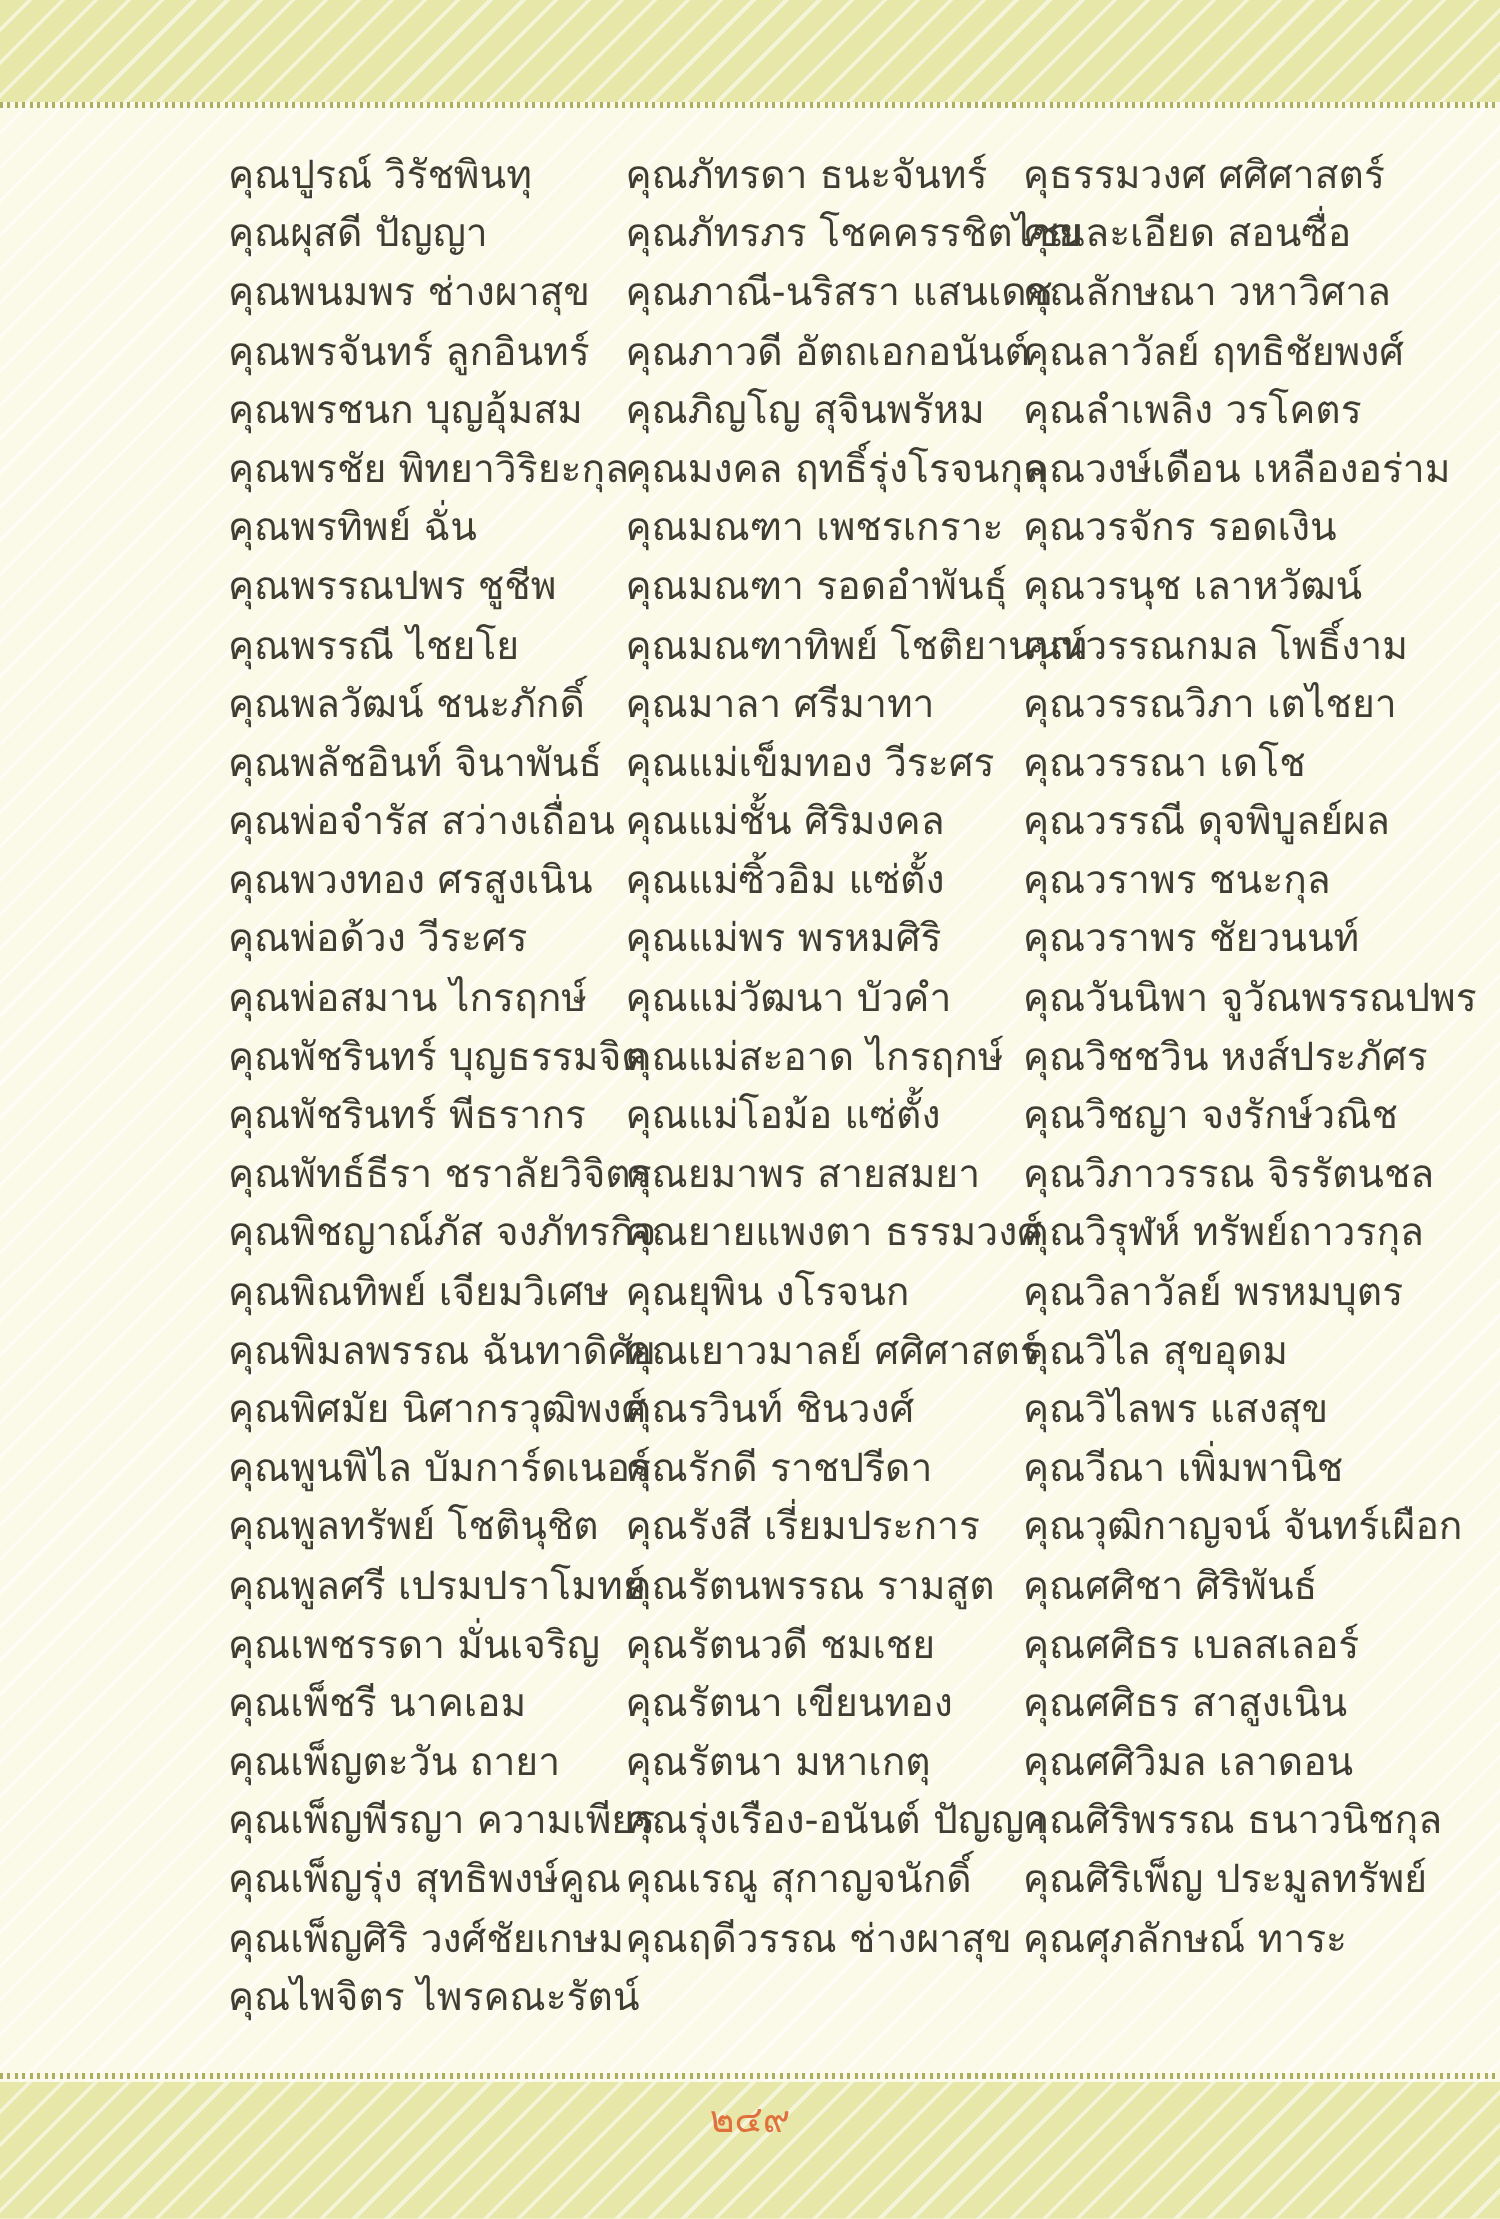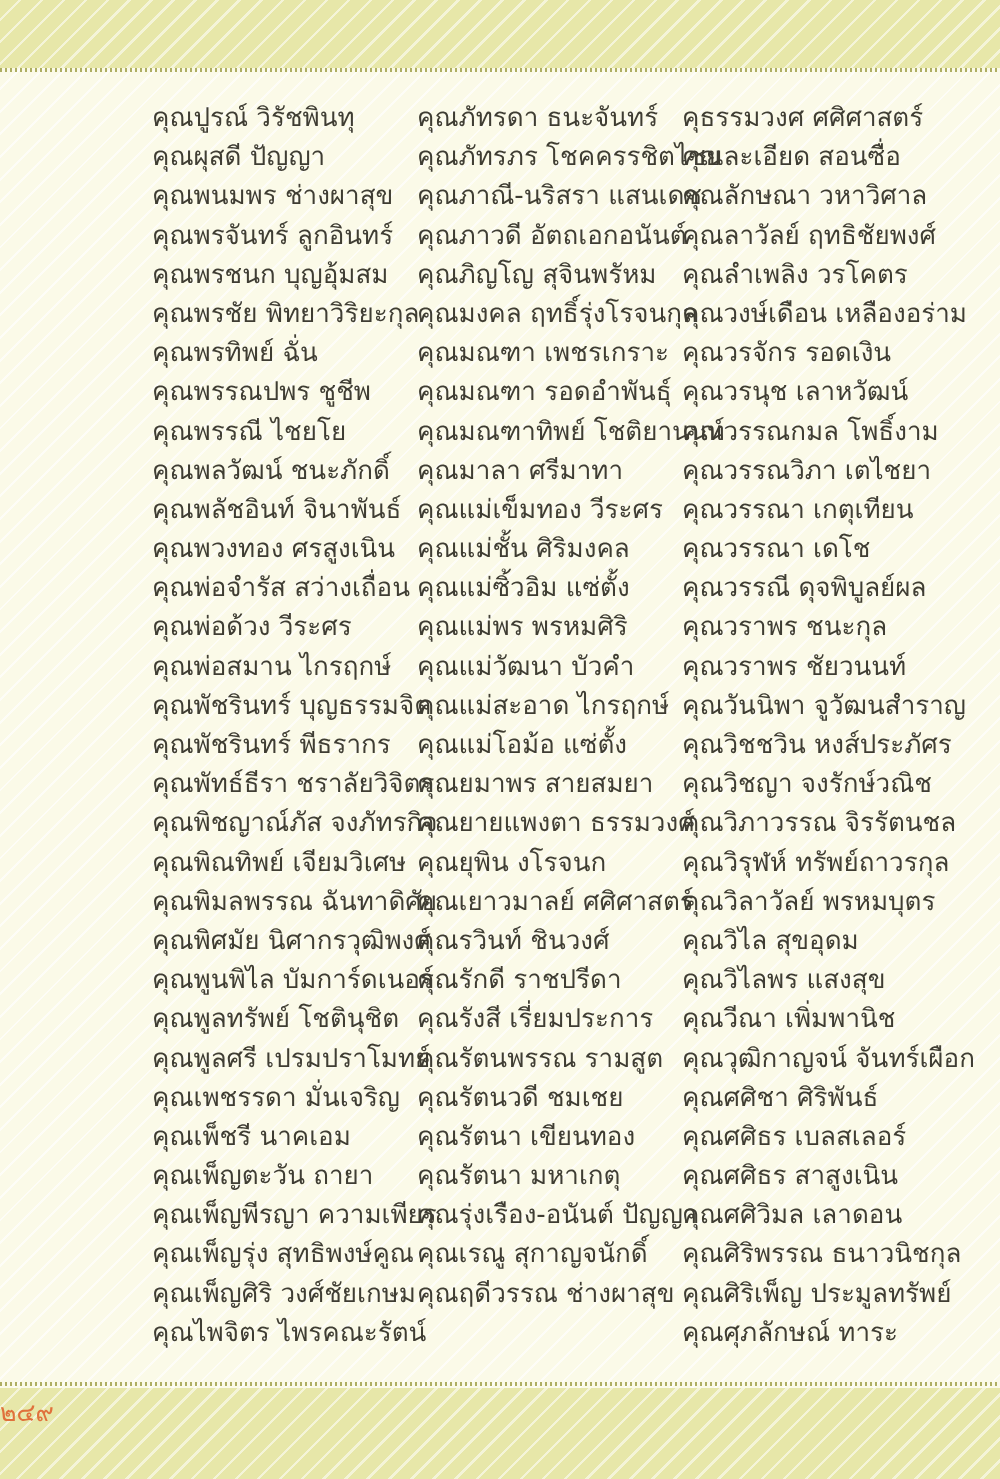--- a/index.html
+++ b/index.html
@@ -70,20 +70,21 @@
     font-size: 26px;
     color: #3f3d33;
     white-space: nowrap;
     letter-spacing: 0px;
   }
   .page-number {
     position: absolute;
     top: 1398px;
     left: 0;
     width: 100%;
+    text-align: center;
     font-size: 25px;
     color: #e0713c;
     line-height: 30px;
   }
 </style>
 </head>
 <body>
 
 <div class="page">
 
@@ -96,22 +97,22 @@
         <div class="name-row">คุณผุสดี ปัญญา</div>
         <div class="name-row">คุณพนมพร ช่างผาสุข</div>
         <div class="name-row">คุณพรจันทร์ ลูกอินทร์</div>
         <div class="name-row">คุณพรชนก บุญอุ้มสม</div>
         <div class="name-row">คุณพรชัย พิทยาวิริยะกุล</div>
         <div class="name-row">คุณพรทิพย์ ฉั่น</div>
         <div class="name-row">คุณพรรณปพร ชูชีพ</div>
         <div class="name-row">คุณพรรณี ไชยโย</div>
         <div class="name-row">คุณพลวัฒน์ ชนะภักดิ์</div>
         <div class="name-row">คุณพลัชอินท์ จินาพันธ์</div>
+        <div class="name-row">คุณพ่อจำรัส สว่างเถื่อน</div>
         <div class="name-row">คุณพวงทอง ศรสูงเนิน</div>
-        <div class="name-row">คุณพ่อจำรัส สว่างเถื่อน</div>
         <div class="name-row">คุณพ่อด้วง วีระศร</div>
         <div class="name-row">คุณพ่อสมาน ไกรฤกษ์</div>
         <div class="name-row">คุณพัชรินทร์ บุญธรรมจิต</div>
         <div class="name-row">คุณพัชรินทร์ พีธรากร</div>
         <div class="name-row">คุณพัทธ์ธีรา ชราลัยวิจิตร</div>
         <div class="name-row">คุณพิชญาณ์ภัส จงภัทรกิจ</div>
         <div class="name-row">คุณพิณทิพย์ เจียมวิเศษ</div>
         <div class="name-row">คุณพิมลพรรณ ฉันทาดิศัย</div>
         <div class="name-row">คุณพิศมัย นิศากรวุฒิพงศ์</div>
         <div class="name-row">คุณพูนพิไล บัมการ์ดเนอร์</div>
@@ -162,26 +163,25 @@
         <div class="name-row">คุธรรมวงศ ศศิศาสตร์</div>
         <div class="name-row">คุณละเอียด สอนซื่อ</div>
         <div class="name-row">คุณลักษณา วหาวิศาล</div>
         <div class="name-row">คุณลาวัลย์ ฤทธิชัยพงศ์</div>
         <div class="name-row">คุณลำเพลิง วรโคตร</div>
         <div class="name-row">คุณวงษ์เดือน เหลืองอร่าม</div>
         <div class="name-row">คุณวรจักร รอดเงิน</div>
         <div class="name-row">คุณวรนุช เลาหวัฒน์</div>
         <div class="name-row">คุณวรรณกมล โพธิ์งาม</div>
         <div class="name-row">คุณวรรณวิภา เตไชยา</div>
-        <div class="name-row">คุณวรรณา เกตุเทียน</div>
         <div class="name-row">คุณวรรณา เดโช</div>
         <div class="name-row">คุณวรรณี ดุจพิบูลย์ผล</div>
         <div class="name-row">คุณวราพร ชนะกุล</div>
         <div class="name-row">คุณวราพร ชัยวนนท์</div>
-        <div class="name-row">คุณวันนิพา จูวัฒนสำราญ</div>
+        <div class="name-row">คุณวันนิพา จูวัณพรรณปพร</div>
         <div class="name-row">คุณวิชชวิน หงส์ประภัศร</div>
         <div class="name-row">คุณวิชญา จงรักษ์วณิช</div>
         <div class="name-row">คุณวิภาวรรณ จิรรัตนชล</div>
         <div class="name-row">คุณวิรุฬห์ ทรัพย์ถาวรกุล</div>
         <div class="name-row">คุณวิลาวัลย์ พรหมบุตร</div>
         <div class="name-row">คุณวิไล สุขอุดม</div>
         <div class="name-row">คุณวิไลพร แสงสุข</div>
         <div class="name-row">คุณวีณา เพิ่มพานิช</div>
         <div class="name-row">คุณวุฒิกาญจน์ จันทร์เผือก</div>
         <div class="name-row">คุณศศิชา ศิริพันธ์</div>

